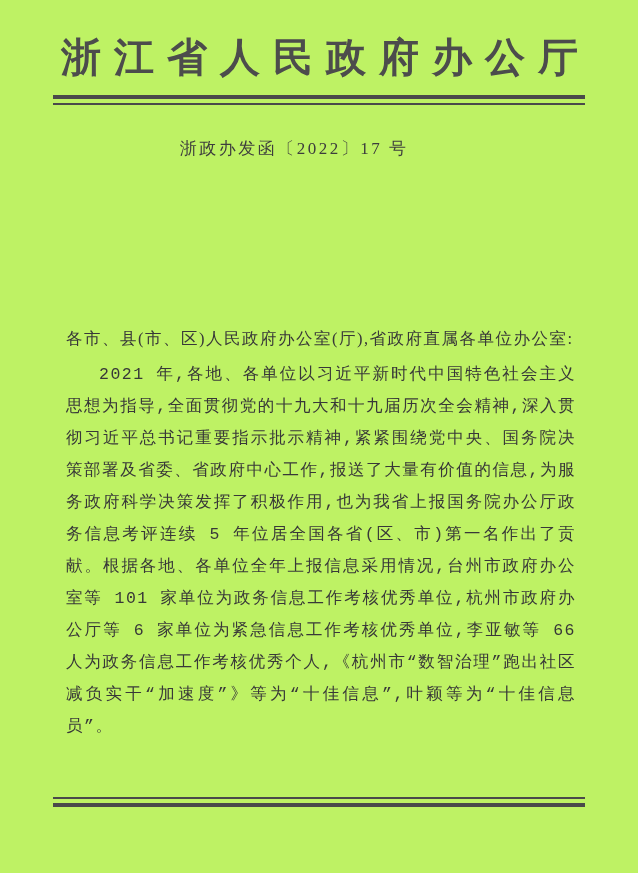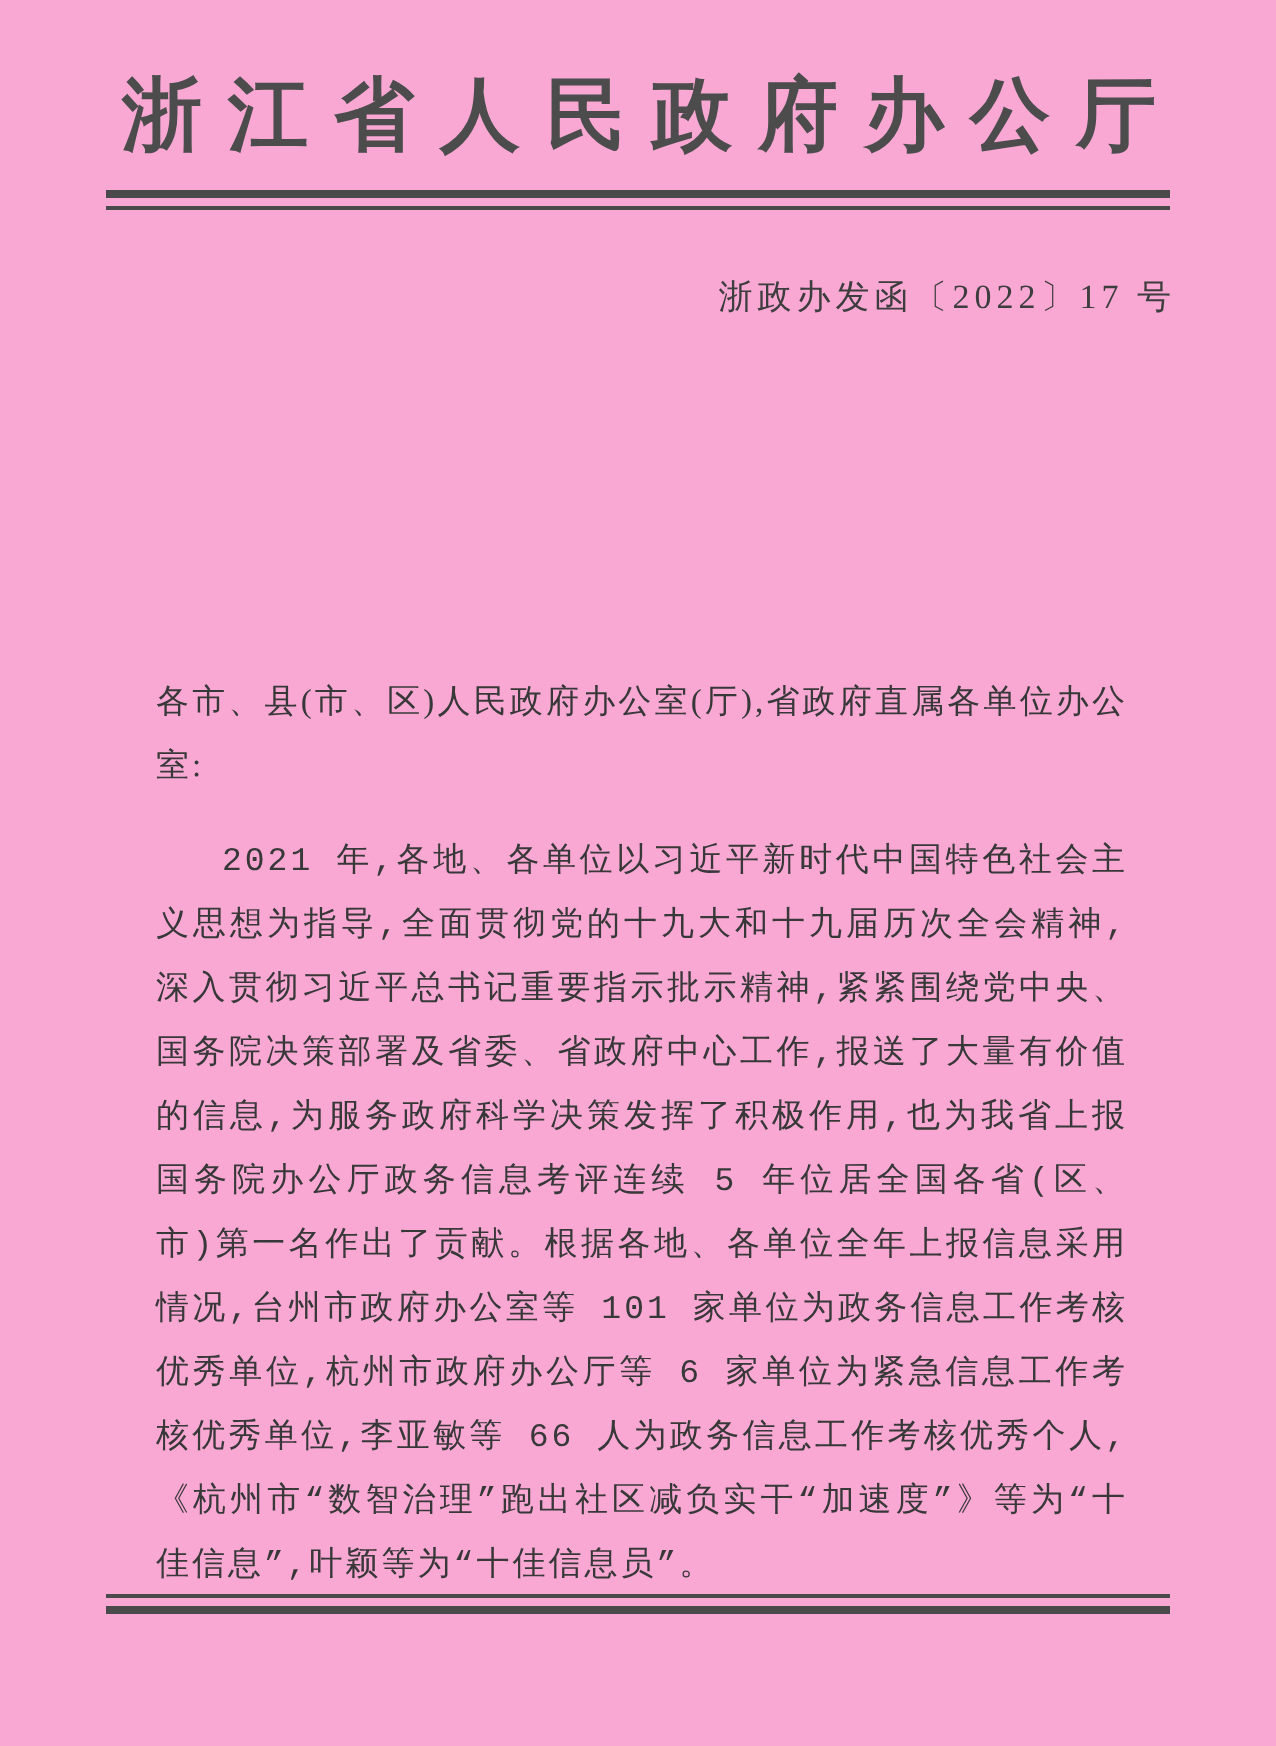--- a/index.html
+++ b/index.html
@@ -5,21 +5,21 @@
   html, body {
     margin: 0;
     padding: 0;
     background: #ffffff;
   }
   .page {
     position: relative;
     width: 638px;
     height: 873px;
     margin: 0 auto;
-    background: #f9a8d4;
+    background: #bef264;
     overflow: hidden;
     font-family: "Liberation Serif", "DejaVu Serif", serif;
   }
   .masthead {
     padding-top: 32px;
     padding-left: 14px; 
     text-align: center;
     font-size: 40px;
     font-weight: 700;
     letter-spacing: 13px;
@@ -41,21 +41,21 @@
   .rule-thin {
     height: 1.5px;
     background: #4a4a4a;
   }
   .rule-top .rule-thin {
     margin-top: 4px;
   }
   .doc-number {
     margin-top: 33px;
     padding-right: 50px;
-    text-align: right;
+    text-align: center;
     font-size: 17px;
     letter-spacing: 2.5px;
     line-height: 22px;
     color: #3d3d3d;
     white-space: nowrap;
   }
   .title {
     margin: 50px 0 0 0;
     text-align: center;
     font-size: 23px;
@@ -76,21 +76,21 @@
     bottom: 74px;
     overflow: hidden;
     font-size: 16.5px;
     line-height: 32px;
     letter-spacing: 1.5px;
     color: #383838;
     text-align: justify;
     text-justify: inter-character;
   }
   .body-text p {
-    margin: 16px;
+    margin: 4px;
   }
   .body-text p.indent {
     text-indent: 2em;
     font-family: Liberation Mono, monospace;
   }
   .rule-bottom {
     position: absolute;
     top: 797px;
     left: 53px;
     right: 53px;

